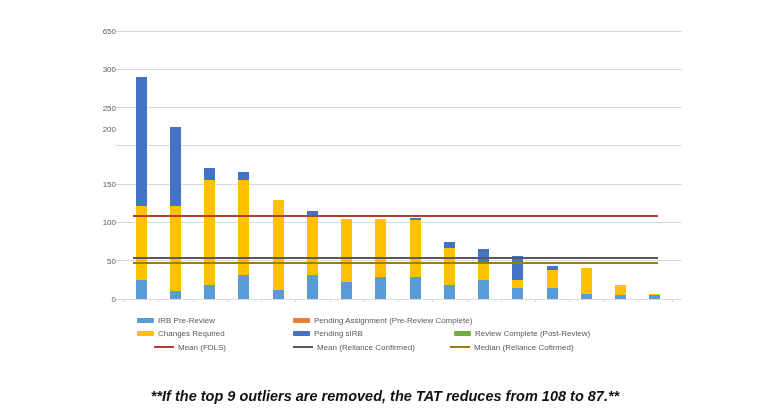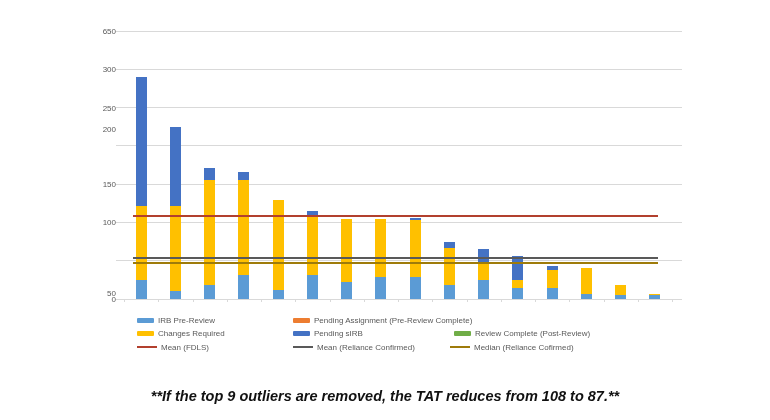--- a/index.html
+++ b/index.html
@@ -33,21 +33,21 @@
 </head>
 <body>
 
 <div class="canvas">
   <div class="plot" id="plot">
       <div class="gridline" style="top: 267.5px;"></div>
       <div class="ytick" style="top: 267.5px;"></div>
       <div class="ylabel" style="top: 268px;">0</div>
       <div class="gridline" style="top: 229.214px;"></div>
       <div class="ytick" style="top: 229.214px;"></div>
-      <div class="ylabel" style="top: 229.714px; margin-top: 32px;">50</div>
+      <div class="ylabel" style="top: 229.714px;">50</div>
       <div class="gridline" style="top: 190.929px;"></div>
       <div class="ytick" style="top: 190.929px;"></div>
       <div class="ylabel" style="top: 191.429px;">100</div>
       <div class="gridline" style="top: 152.643px;"></div>
       <div class="ytick" style="top: 152.643px;"></div>
       <div class="ylabel" style="top: 153.143px;">150</div>
       <div class="gridline" style="top: 114.357px;"></div>
       <div class="ytick" style="top: 114.357px;"></div>
       <div class="ylabel" style="top: 98px;">200</div>
       <div class="gridline" style="top: 76.0714px;"></div>
@@ -136,21 +136,21 @@
         <div class="legend-label">Changes Required</div>
       </div>
       <div class="legend-item" style="left: 293px; top: 13.5px;">
         <div class="swatch-bar" style="background: rgb(68, 114, 196);"></div>
         <div class="legend-label">Pending sIRB</div>
       </div>
       <div class="legend-item" style="left: 454px; top: 13.5px; text-align: right;">
         <div class="swatch-bar" style="background: rgb(112, 173, 71);"></div>
         <div class="legend-label">Review Complete (Post-Review)</div>
       </div>
-      <div class="legend-item" style="left: 137px; top: 27px;">
+      <div class="legend-item" style="left: 154px; top: 27px;">
         <div class="swatch-line" style="background: rgb(178, 64, 46);"></div>
         <div class="legend-label">Mean (FDLS)</div>
       </div>
       <div class="legend-item" style="left: 293px; top: 27px;">
         <div class="swatch-line" style="background: rgb(89, 89, 89);"></div>
         <div class="legend-label">Mean (Reliance Confirmed)</div>
       </div>
       <div class="legend-item" style="left: 450px; top: 27px;">
         <div class="swatch-line" style="background: rgb(158, 123, 10);"></div>
         <div class="legend-label">Median (Reliance Cofirmed)</div>

